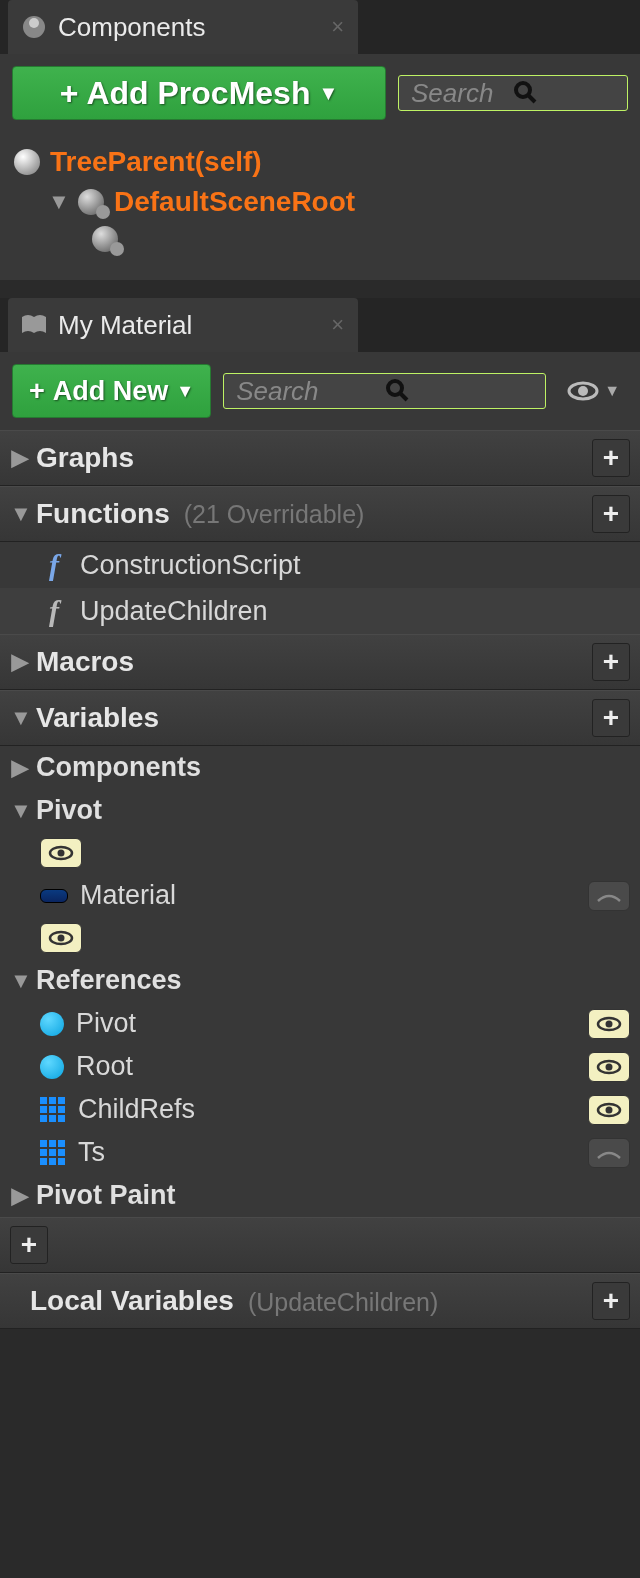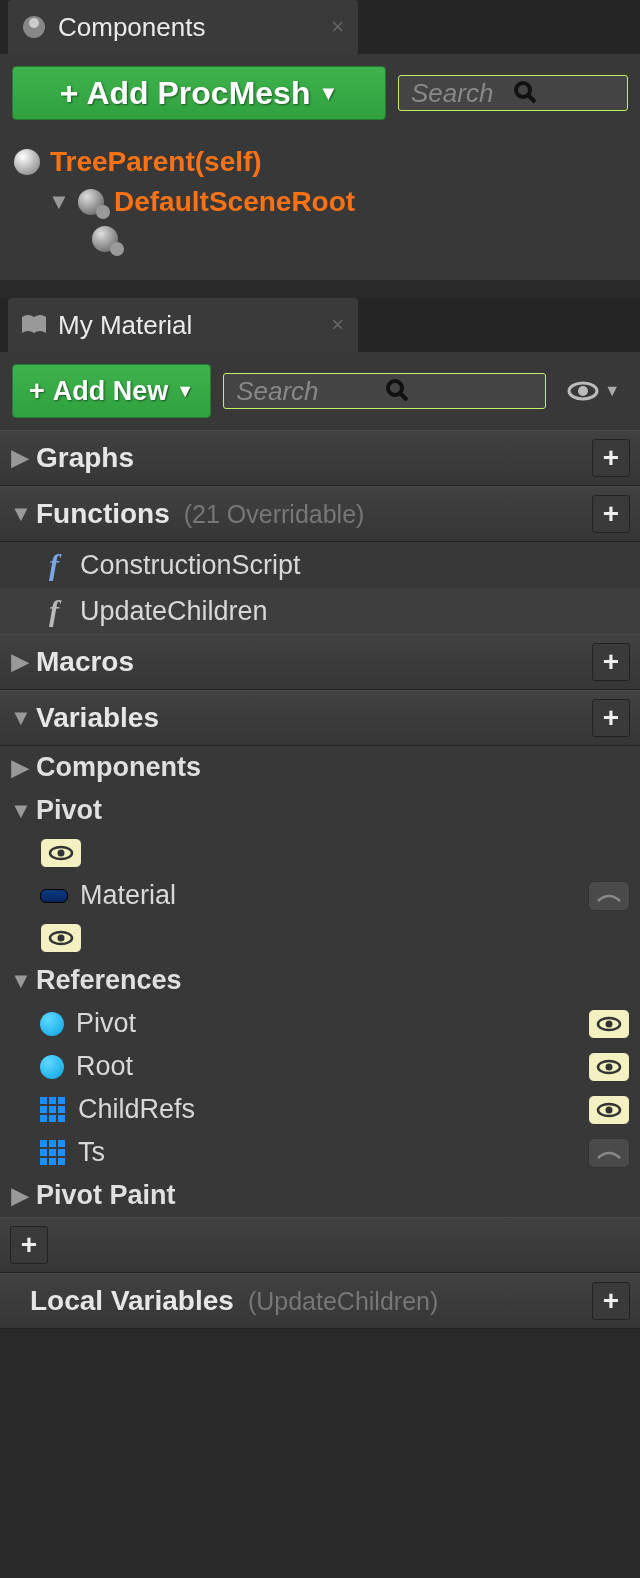--- a/index.html
+++ b/index.html
@@ -401,19 +401,19 @@
   <div class="sub-header">
     <span class="tri closed"></span>
     <span>Pivot Paint</span>
   </div>
 
   <div class="section-header">
     <div class="plus-btn">+</div>
   </div>
 
   <div class="section-header">
-    <div class="left" style="padding-left:20px;">
+    <div class="left" style="padding-left:20px;align-items:flex-end;">
       <span>Local Variables</span>
       <span class="muted">(UpdateChildren)</span>
     </div>
     <div class="plus-btn">+</div>
   </div>
 </div>
 
 </body></html>

